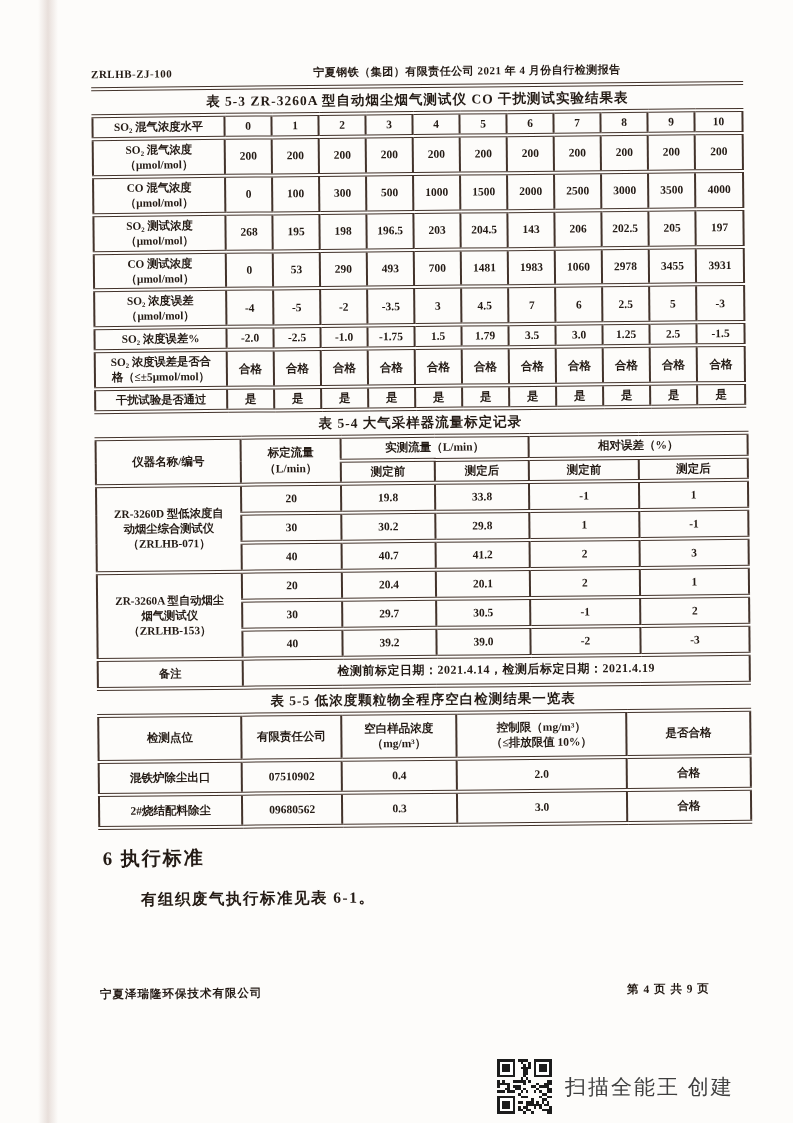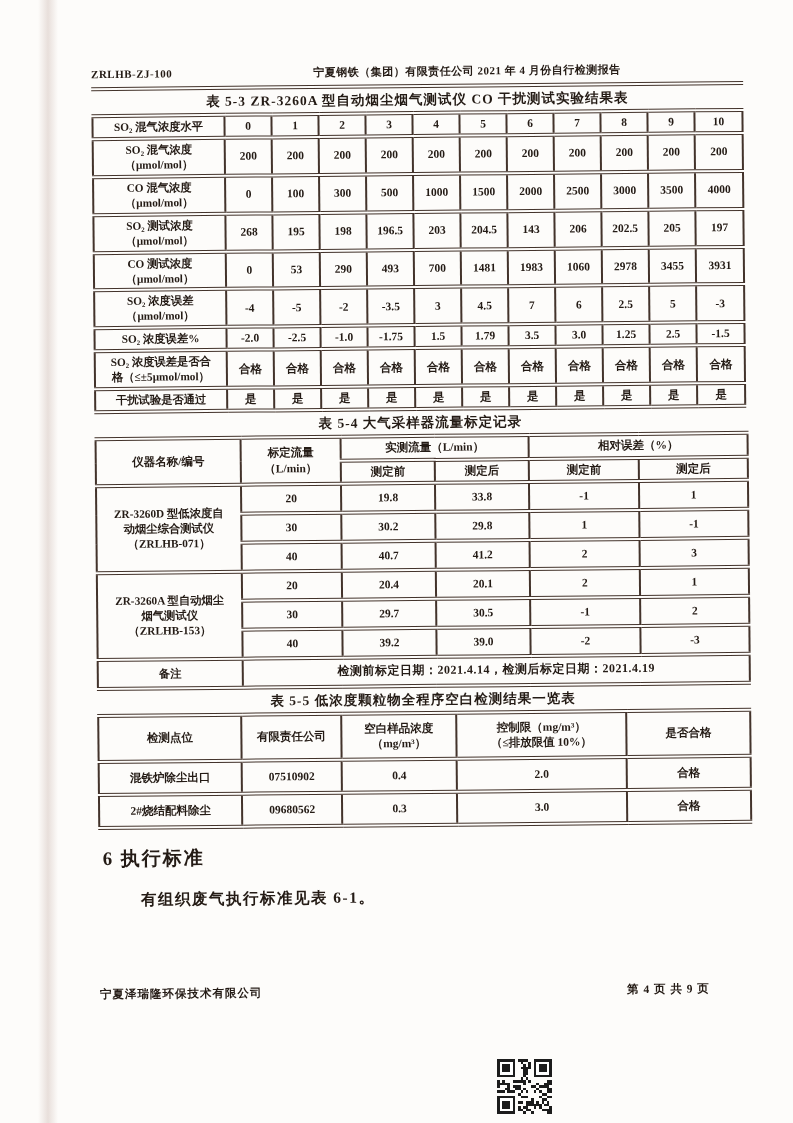--- a/index.html
+++ b/index.html
@@ -446,13 +446,14 @@
         <rect x="0" y="0" width="7" height="7"></rect>
         <rect x="1" y="1" width="5" height="5" fill="#fff"></rect>
         <rect x="2" y="2" width="3" height="3"></rect>
         <rect x="14" y="0" width="7" height="7"></rect>
         <rect x="15" y="1" width="5" height="5" fill="#fff"></rect>
         <rect x="16" y="2" width="3" height="3"></rect>
         <rect x="0" y="14" width="7" height="7"></rect>
         <rect x="1" y="15" width="5" height="5" fill="#fff"></rect>
         <rect x="2" y="16" width="3" height="3"></rect>
       </svg></div>
+  <span class="wm-text">扫描全能王 创建</span>
 </div>
 
 </body></html>

